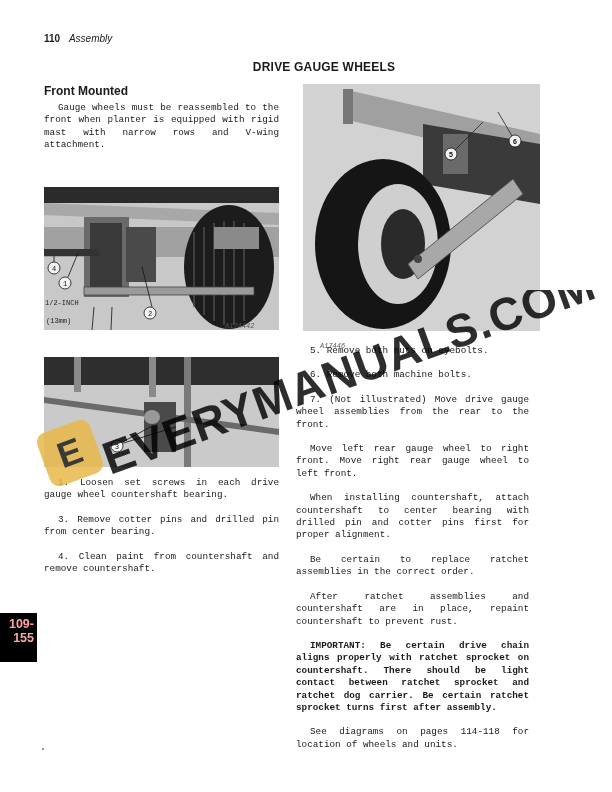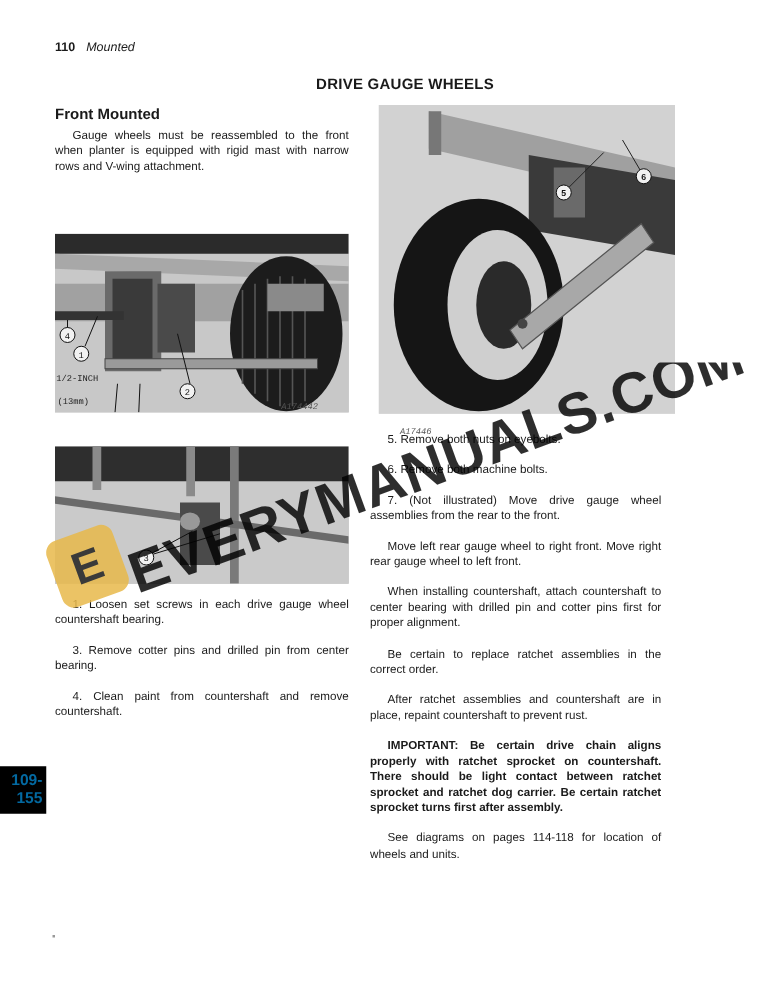--- a/index.html
+++ b/index.html
@@ -5,39 +5,39 @@
   html, body { margin: 0; padding: 0; background: #ffffff; }
   body { width: 612px; height: 792px; position: relative; overflow: hidden;
          font-family: "Liberation Sans", sans-serif; color: #1a1a1a; }
   .abs { position: absolute; }
   .running-head { left: 44px; top: 33px; font-size: 10px; }
   .running-head .num { font-weight: bold; margin-right: 6px; }
   .running-head .sec { font-style: italic; }
   .title { left: 0; width: 612px; top: 60px; text-align: center; font-weight: bold; font-size: 12px; letter-spacing: 0.2px; padding-left: 36px; box-sizing: border-box; }
   .subhead { left: 44px; top: 84px; font-weight: bold; font-size: 12px; }
   .para { font-size: 9.3px; line-height: 12.4px; text-align: justify; }
-  .para p { margin: 0 0 12px 0; text-indent: 14px; }
+  .para p { margin: 0 0 12px 0; text-indent: 14px; font-family: Liberation Mono, monospace; }
   .para p.important { font-weight: bold; }
   .col-left { left: 44px; width: 235px; }
   .col-right { left: 296px; width: 233px; }
   .photo { background: #9a9a9a; overflow: hidden; }
   .photo svg { display: block; }
   .fig-id { font-family: "Liberation Mono", monospace; font-style: italic; font-size: 7px; color: #555; }
-  .tab { left: 0; top: 613px; width: 37px; height: 38px; background: #000; color: #0369a1; font-weight: bold; font-size: 12.5px; line-height: 14px; text-align: right; padding: 4px 3px 0 0; box-sizing: border-box; }
+  .tab { left: 0; top: 613px; width: 37px; height: 49px; background: #000; color: #fca5a5; font-weight: bold; font-size: 12.5px; line-height: 14px; text-align: right; padding: 4px 3px 0 0; box-sizing: border-box; }
   .watermark { left: 80px; top: 290px; width: 520px; height: 210px; pointer-events: none; }
   .wm-text { font-family: "Liberation Sans", sans-serif; font-weight: bold; font-size: 46px; fill: rgba(0,0,0,0.82); letter-spacing: 1px; }
   .wm-logo { left: 34px; top: 417px; width: 72px; height: 72px; pointer-events: none; }
   .dot { left: 42px; top: 748px; width: 2px; height: 2px; background: #999; }
 </style>
 </head>
 <body>
 
 <div class="abs running-head">
   <span class="num">110</span>
-  <span class="sec">Mounted</span>
+  <span class="sec">Assembly</span>
 </div>
 
 <div class="abs title">DRIVE GAUGE WHEELS</div>
 
 <div class="abs subhead">Front Mounted</div>
 
 <div class="abs para col-left" style="top:102px;">
   <p>Gauge wheels must be reassembled to the front when planter is equipped with rigid mast with narrow rows and V-wing attachment.</p>
 </div>
 

